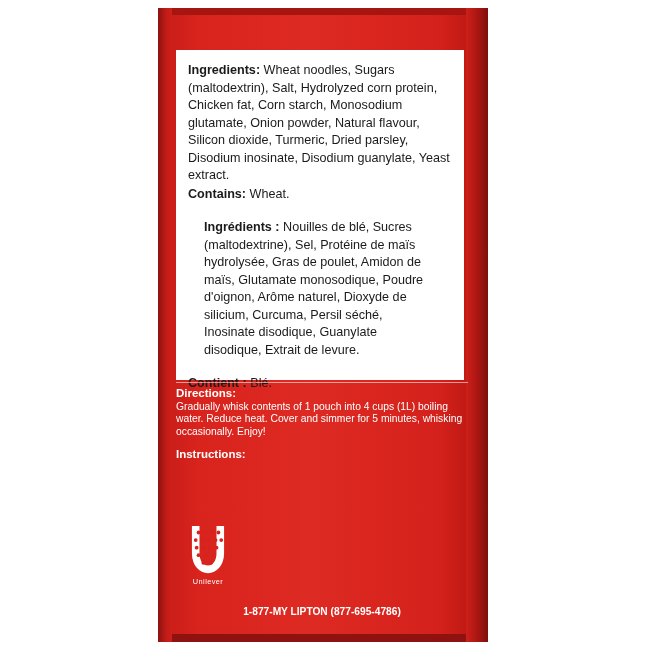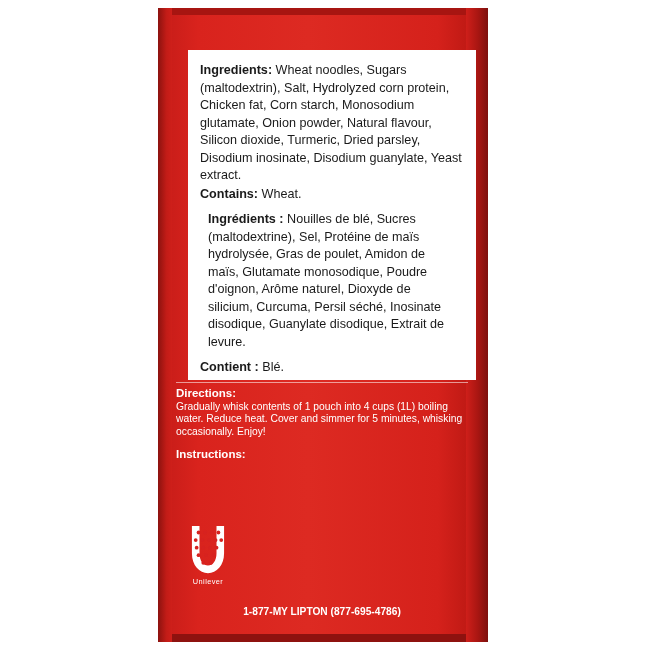--- a/index.html
+++ b/index.html
@@ -64,21 +64,21 @@
     left: 158px;
     top: 634px;
     width: 330px;
     height: 8px;
     background: #8e120f;
   }
 
   
   .white-panel {
     position: absolute;
-    left: 188px;
+    left: 176px;
     top: 50px;
     width: 288px;
     height: 330px;
     background: #ffffff;
   }
   .panel-inner {
     padding: 12px 14px 10px 12px;
     color: #1a1a1a;
     font-size: 12.6px;
     line-height: 17.5px;
@@ -86,21 +86,21 @@
   .ing-block {
     margin: 0 0 1px 0;
   }
   .ing-label {
     font-weight: bold;
   }
   .contains-block {
     margin: 1px 0 4px 0;
   }
   .fr-block {
-    margin: 8px;
+    margin: 16px;
   }
   .contient-block {
     margin-top: 1px;
   }
 
   
   .red-text-area {
     position: absolute;
     left: 176px;
     top: 386px;

